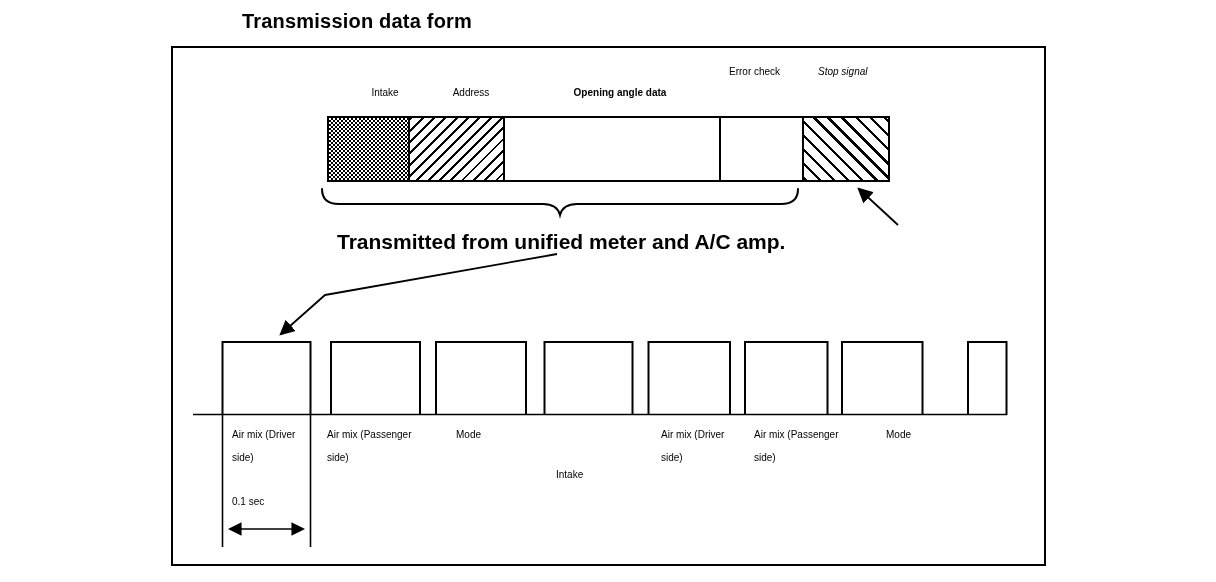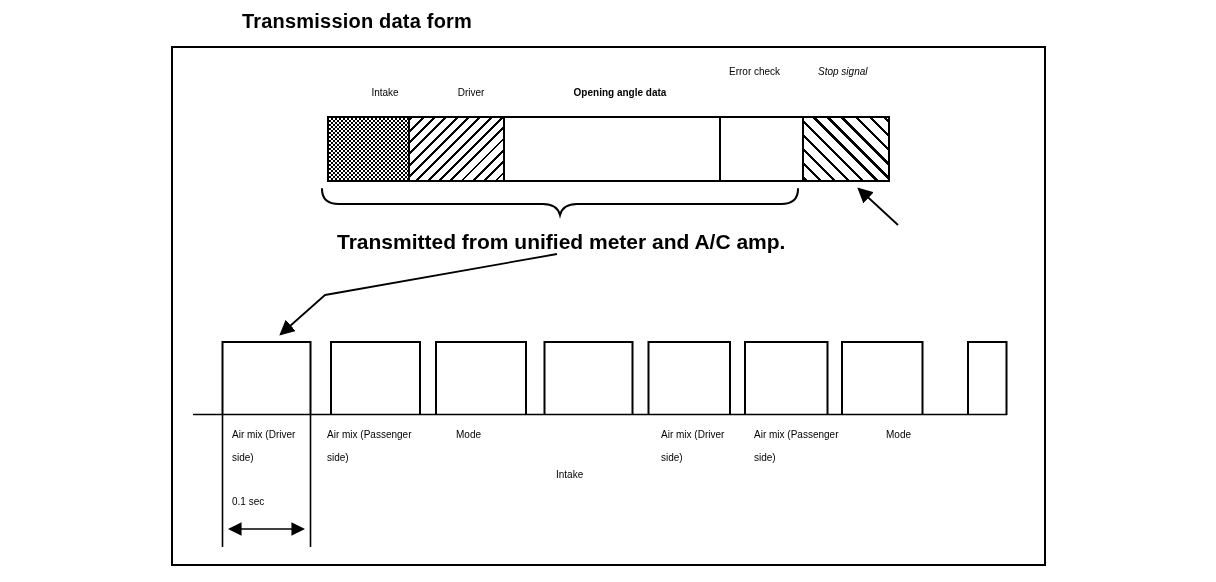--- a/index.html
+++ b/index.html
@@ -47,21 +47,21 @@
 </head>
 <body>
 
 <div id="stage">
 
   <div class="abs title">Transmission data form</div>
 
   <div class="abs outer-box"></div>
 
   <div class="abs seg-label center" style="left:345px;top:82px;width:80px;">Intake</div>
-  <div class="abs seg-label center" style="left:431px;top:82px;width:80px;">Driver</div>
+  <div class="abs seg-label center" style="left:431px;top:82px;width:80px;">Address</div>
   <div class="abs seg-label center nowrap" style="left:530px;top:82px;width:180px;">Opening angle data</div>
   <div class="abs seg-label" style="left:729px;top:61px;width:54px;">Error check</div>
   <div class="abs seg-label" style="left:818px;top:61px;width:50px;font-style:italic;">Stop signal</div>
 
   <div class="abs frame-bar">
     <div class="seg checker"></div>
     <div class="seg hatch-fwd"></div>
     <div class="seg plain-wide"></div>
     <div class="seg plain-small"></div>
     <div class="seg hatch-back"></div>

